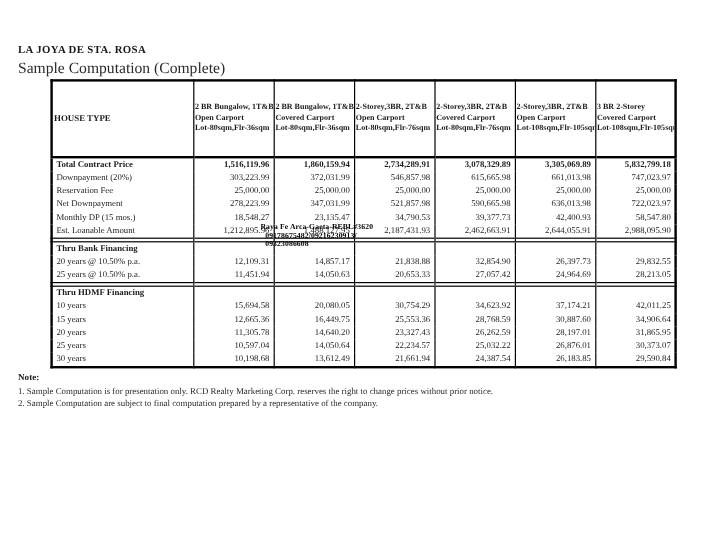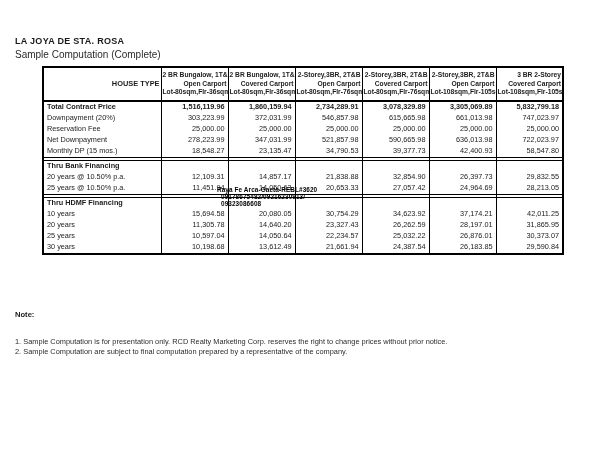--- a/index.html
+++ b/index.html
@@ -1,59 +1,59 @@
 <!DOCTYPE html>
 <html><head>
 <meta charset="utf-8">
 <style>
   html,body { margin:0; padding:0; background:#ffffff; }
   .page {
     position:relative; width:600px; height:440px; background:#ffffff;
-    font-family:Liberation Sans, sans-serif; color:#111; overflow:hidden;
+    font-family:Liberation Serif, serif; color:#111; overflow:hidden;
   }
   .doc-title {
     position:absolute; left:15px; top:36px;
     font-size:9px; font-weight:bold; letter-spacing:0.3px; color:#1a1a1a;
   }
   .doc-subtitle {
     position:absolute; left:15px; top:49px;
-    font-size:10px; color:#2b2b2b;
+    font-size:13px; color:#2b2b2b;
   }
   table.comp-table {
     position:absolute; left:42px; top:66px; width:520px;
     border-collapse:collapse; table-layout:fixed;
     border:2px solid #000;
   }
   .comp-table th, .comp-table td {
     border-left:1px solid #000;
     font-size:7.3px; line-height:10px; height:11px;
     padding:0 3px; overflow:hidden; white-space:nowrap; color:#1c1c1c;
   }
   .comp-table thead th {
     border-bottom:2px solid #000;
-    font-size:6.7px; font-weight:bold; text-align:right;
-    height:auto; padding:3px 1px; line-height:8.6px; vertical-align:middle;
+    font-size:6.7px; font-weight:bold; text-align:left;
+    height:auto; padding:18px 1px; line-height:8.6px; vertical-align:middle;
   }
   .comp-table thead th.corner { font-size:7.4px; }
   .comp-table td.val { text-align:right; }
   .comp-table td.lbl { text-align:left; }
   .comp-table tr.bold td { font-weight:bold; }
   .comp-table tr.section-title td.lbl { font-weight:bold; }
   .comp-table tr.sep td {
     height:2px; padding:0; line-height:2px;
     border-top:1px solid #000; border-bottom:1px solid #000;
   }
   .watermark {
     position:absolute; left:217px; top:186px; z-index:5;
     font-size:6.4px; font-weight:bold; line-height:7px;
     color:#000; white-space:nowrap; letter-spacing:0.1px;
   }
   .watermark .wm-line2, .watermark .wm-line3 { padding-left:4px; }
   .note-block { position:absolute; left:15px; top:310px; width:570px; }
-  .note-title { font-size:7.6px; font-weight:bold; color:#1a1a1a; margin-bottom:18px; }
+  .note-title { font-size:7.6px; font-weight:bold; color:#1a1a1a; margin-bottom:2px; }
   .note-line { font-size:7.4px; color:#2b2b2b; line-height:9.6px; }
 </style>
 </head>
 <body>
 
 <div class="page">
 
   <div class="doc-title">LA JOYA DE STA. ROSA</div>
   <div class="doc-subtitle">Sample Computation (Complete)</div>
 
@@ -141,20 +141,29 @@
         </tr>
         <tr>
           <td class="lbl">Monthly DP (15 mos.)</td>
           <td class="val">18,548.27</td>
           <td class="val">23,135.47</td>
           <td class="val">34,790.53</td>
           <td class="val">39,377.73</td>
           <td class="val">42,400.93</td>
           <td class="val">58,547.80</td>
         </tr>
+        <tr>
+          <td class="lbl">Est. Loanable Amount</td>
+          <td class="val">1,212,895.96</td>
+          <td class="val">1,488,127.95</td>
+          <td class="val">2,187,431.93</td>
+          <td class="val">2,462,663.91</td>
+          <td class="val">2,644,055.91</td>
+          <td class="val">2,988,095.90</td>
+        </tr>
         <tr class="sep">
           <td></td>
           <td></td>
           <td></td>
           <td></td>
           <td></td>
           <td></td>
           <td></td>
         </tr>
         <tr class="section-title">
@@ -205,20 +214,29 @@
         <tr>
           <td class="lbl">10 years</td>
           <td class="val">15,694.58</td>
           <td class="val">20,080.05</td>
           <td class="val">30,754.29</td>
           <td class="val">34,623.92</td>
           <td class="val">37,174.21</td>
           <td class="val">42,011.25</td>
         </tr>
         <tr>
+          <td class="lbl">15 years</td>
+          <td class="val">12,665.36</td>
+          <td class="val">16,449.75</td>
+          <td class="val">25,553.36</td>
+          <td class="val">28,768.59</td>
+          <td class="val">30,887.60</td>
+          <td class="val">34,906.64</td>
+        </tr>
+        <tr>
           <td class="lbl">20 years</td>
           <td class="val">11,305.78</td>
           <td class="val">14,640.20</td>
           <td class="val">23,327.43</td>
           <td class="val">26,262.59</td>
           <td class="val">28,197.01</td>
           <td class="val">31,865.95</td>
         </tr>
         <tr>
           <td class="lbl">25 years</td>

